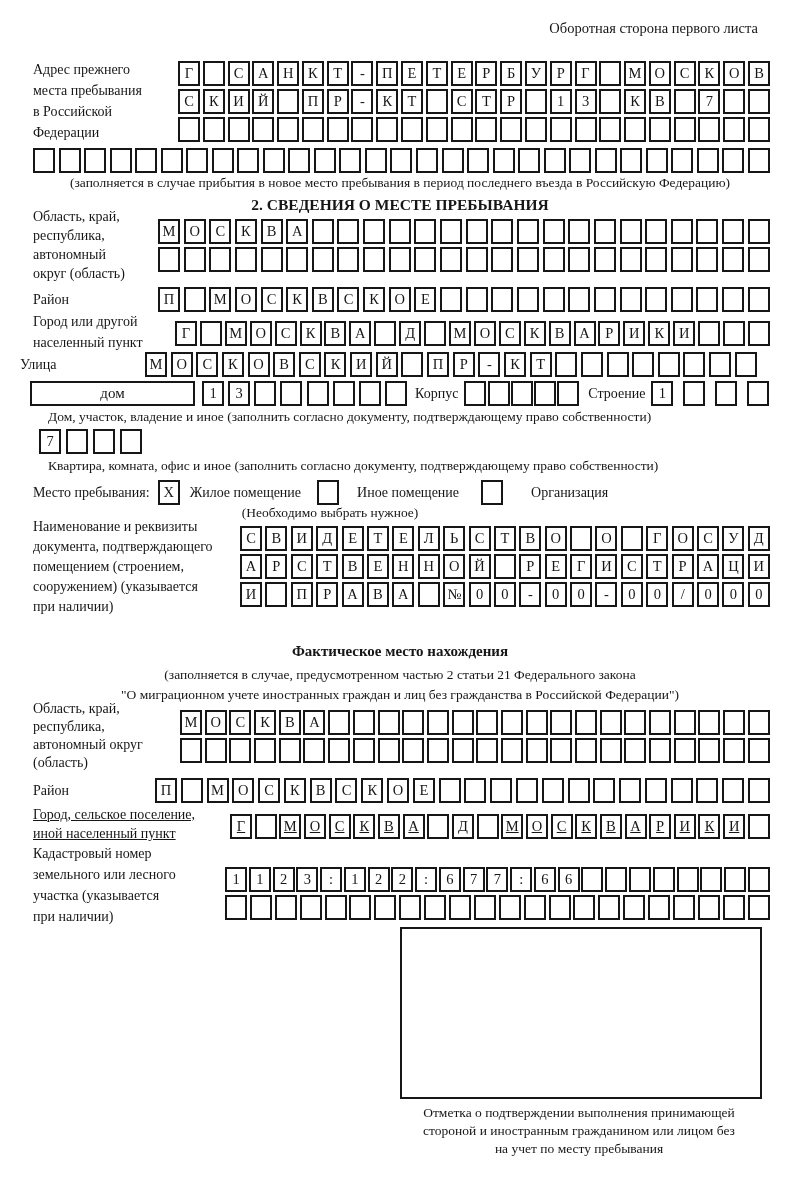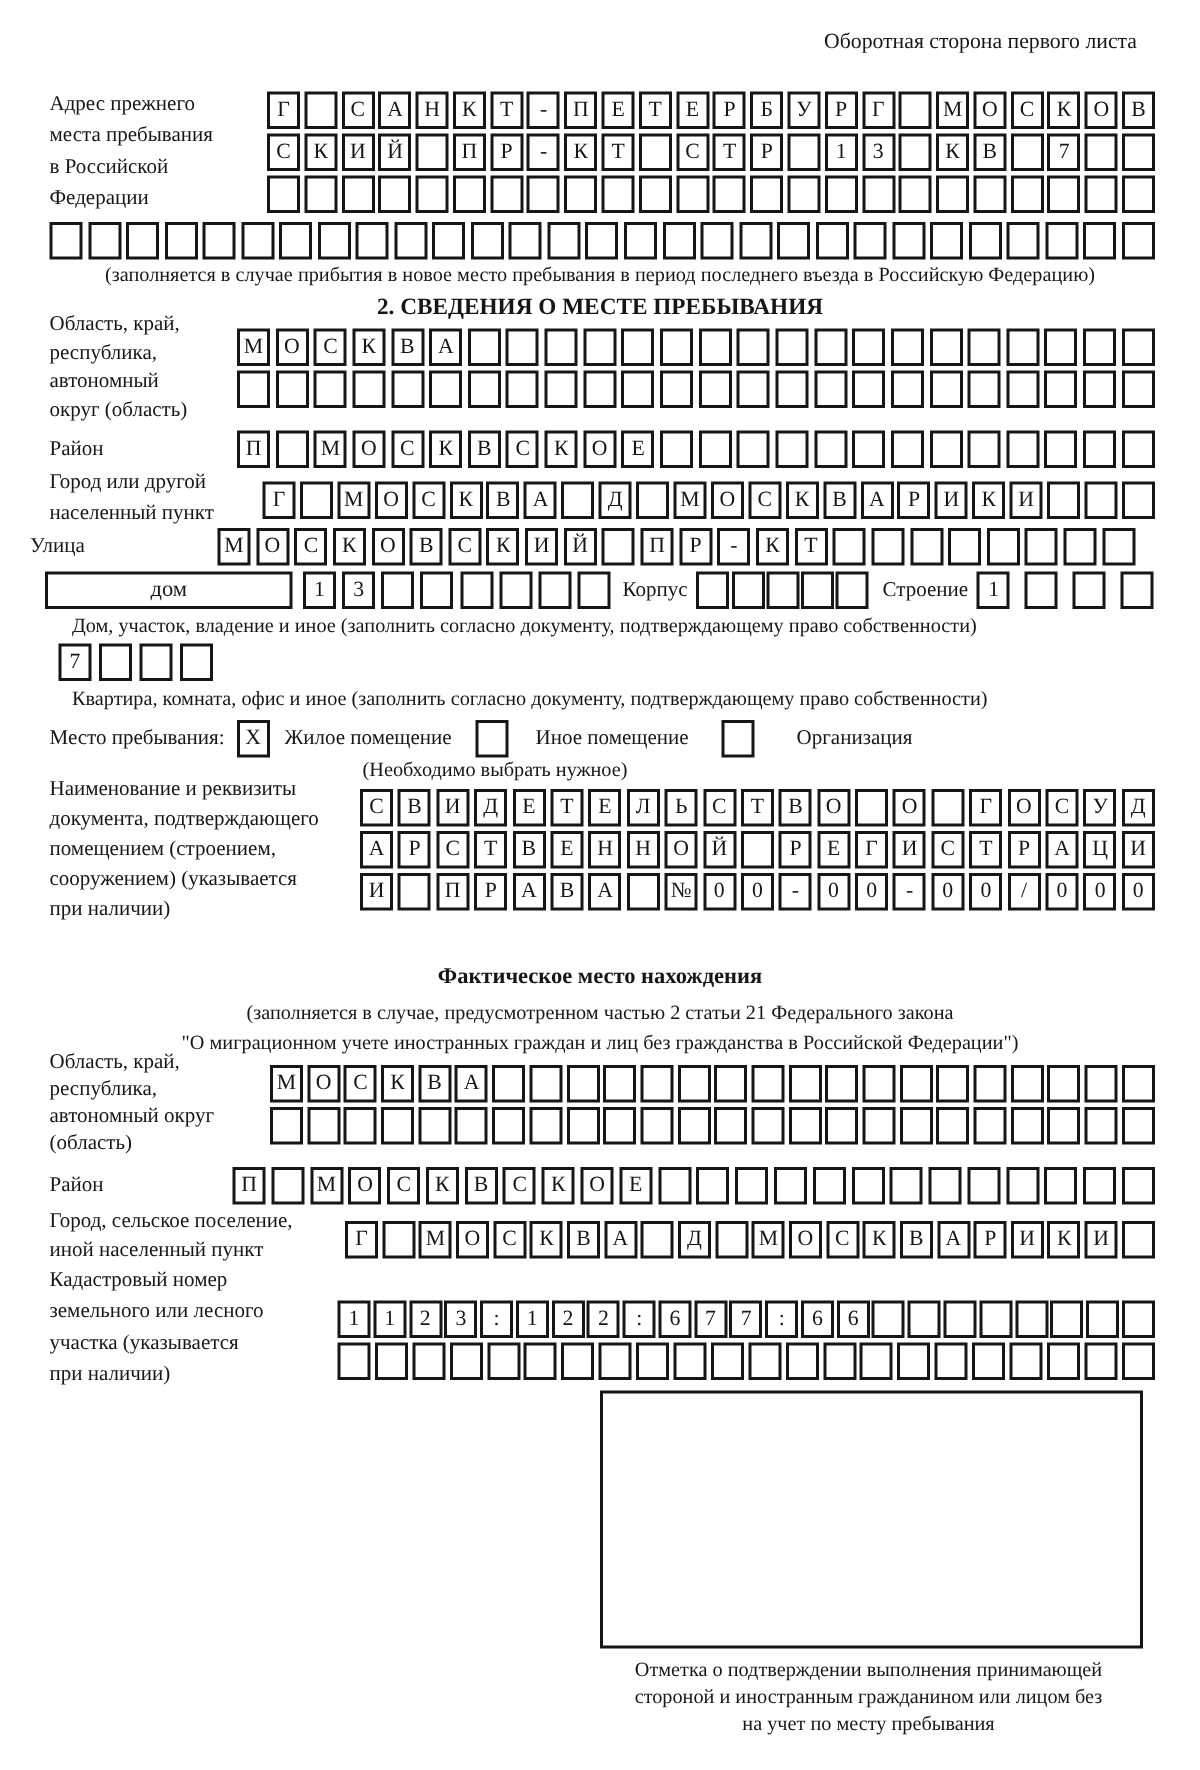--- a/index.html
+++ b/index.html
@@ -538,21 +538,21 @@
       <span class="cell"></span>
       <span class="cell"></span>
       <span class="cell"></span>
       <span class="cell"></span>
       <span class="cell"></span>
       <span class="cell"></span>
       <span class="cell"></span>
     </div>
 </div>
 
-<div class="band" style="margin-top:4px;height:34px;">
+<div class="band" style="margin-top:4px;height:34px;text-decoration:underline;">
   <div class="lbl" style="width:197px;line-height:19px;">
       <div>Город, сельское поселение,</div>
       <div>иной населенный пункт</div>
     </div>
   <div class="cells" style="width:540px;margin-top:4px;">
       <span class="cell">Г</span>
       <span class="cell"></span>
       <span class="cell">М</span>
       <span class="cell">О</span>
       <span class="cell">С</span>

